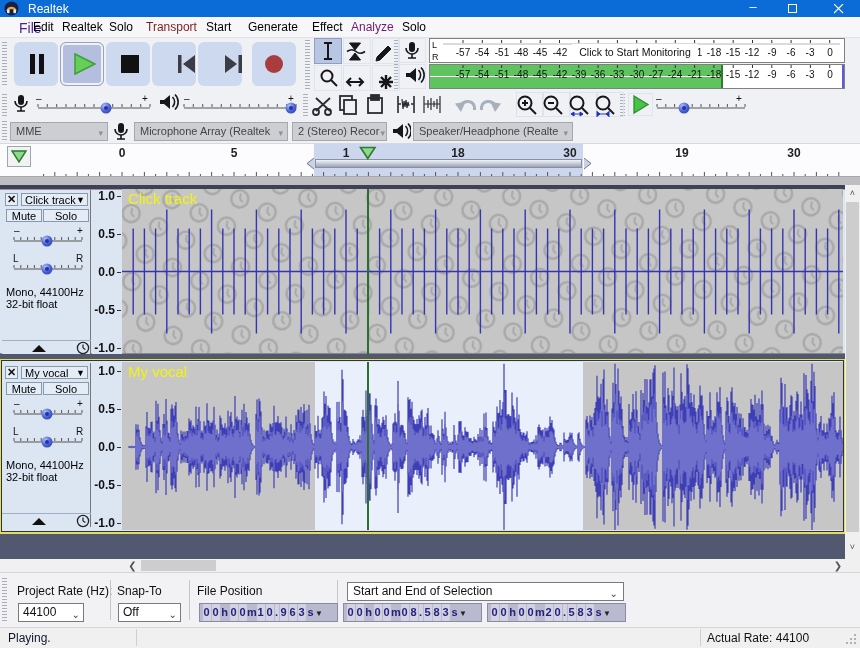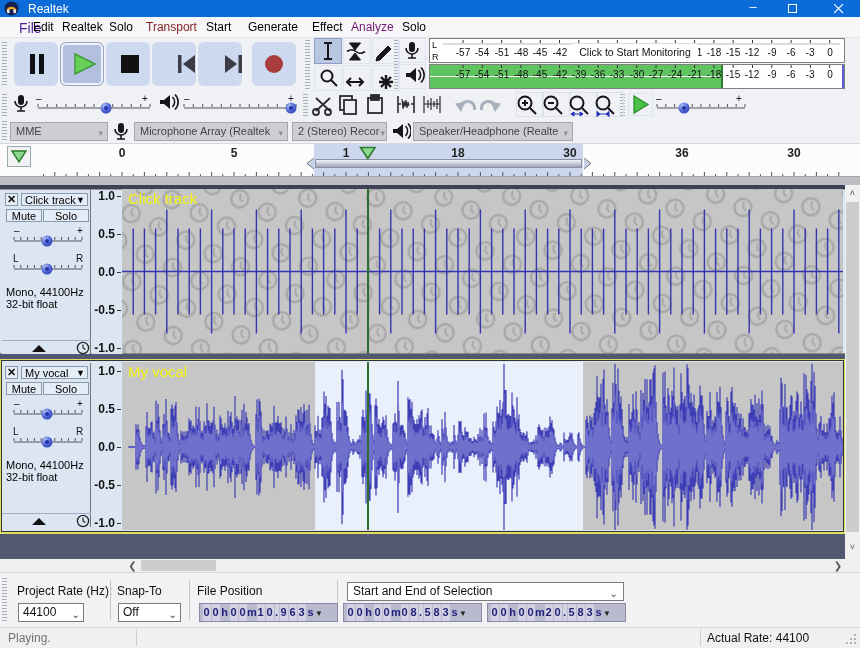--- a/index.html
+++ b/index.html
@@ -269,21 +269,21 @@
 <div class="abs" style="left:315px;top:159px;width:267px;height:9px;background:linear-gradient(#f2f4f8,#9aa2b5);border:1px solid #8890a2"></div>
 <svg class="abs" style="left:306px;top:158px" width="286" height="12">
  <path d="M8 0 L1 5.5 L8 11" fill="#c8d2e8" stroke="#777" stroke-width="1"></path>
  <path d="M278 0 L285 5.5 L278 11" fill="#c8d2e8" stroke="#777" stroke-width="1"></path>
 </svg>
 <div style="position:absolute;left:107px;top:146px;width:30px;text-align:center;font-size:12px;font-weight:bold;color:#222">0</div>
 <div style="position:absolute;left:219px;top:146px;width:30px;text-align:center;font-size:12px;font-weight:bold;color:#222">5</div>
 <div style="position:absolute;left:331px;top:146px;width:30px;text-align:center;font-size:12px;font-weight:bold;color:#222">1</div>
 <div style="position:absolute;left:443px;top:146px;width:30px;text-align:center;font-size:12px;font-weight:bold;color:#222">18</div>
 <div style="position:absolute;left:555px;top:146px;width:30px;text-align:center;font-size:12px;font-weight:bold;color:#222">30</div>
-<div style="position:absolute;left:667px;top:146px;width:30px;text-align:center;font-size:12px;font-weight:bold;color:#222">36</div>
+<div style="position:absolute;left:667px;top:146px;width:30px;text-align:center;font-size:12px;font-weight:bold;color:#222">19</div>
 <div style="position:absolute;left:779px;top:146px;width:30px;text-align:center;font-size:12px;font-weight:bold;color:#222">30</div>
 <svg class="abs" style="left:0;top:143px" width="860" height="34">
     <path d="M43.6 33v-2M54.8 33v-4M66.0 33v-2M77.2 33v-4M88.4 33v-2M99.6 33v-4M110.8 33v-2M122.0 33v-4M133.2 33v-2M144.4 33v-4M155.6 33v-2M166.8 33v-4M178.0 33v-2M189.2 33v-4M200.4 33v-2M211.6 33v-4M222.8 33v-2M234.0 33v-4M245.2 33v-2M256.4 33v-4M267.6 33v-2M278.8 33v-4M290.0 33v-2M301.2 33v-4M312.4 33v-2M323.6 33v-4M334.8 33v-2M346.0 33v-4M357.2 33v-2M368.4 33v-4M379.6 33v-2M390.8 33v-4M402.0 33v-2M413.2 33v-4M424.4 33v-2M435.6 33v-4M446.8 33v-2M458.0 33v-4M469.2 33v-2M480.4 33v-4M491.6 33v-2M502.8 33v-4M514.0 33v-2M525.2 33v-4M536.4 33v-2M547.6 33v-4M558.8 33v-2M570.0 33v-4M581.2 33v-2M592.4 33v-4M603.6 33v-2M614.8 33v-4M626.0 33v-2M637.2 33v-4M648.4 33v-2M659.6 33v-4M670.8 33v-2M682.0 33v-4M693.2 33v-2M704.4 33v-4M715.6 33v-2M726.8 33v-4M738.0 33v-2M749.2 33v-4M760.4 33v-2M771.6 33v-4M782.8 33v-2M794.0 33v-4M805.2 33v-2M816.4 33v-4M827.6 33v-2M838.8 33v-4" stroke="#555" stroke-width="1"></path>
   </svg>
 <svg class="abs" style="left:359px;top:146px" width="18" height="14">
     <path d="M1.5 1.5 H16 L8.8 12.5 Z" fill="#8fd98f" stroke="#2d7a2d" stroke-width="1.6"></path>
   </svg>
 
 <div class="abs" style="left:0;top:177px;width:860px;height:8px;background:#bdbdc2"></div>
 
@@ -436,21 +436,21 @@
 <div class="abs" style="left:189px;top:580px;width:1px;height:40px;background:#c5c5ca"></div>
 <div class="abs" style="left:337px;top:580px;width:1px;height:40px;background:#c5c5ca"></div>
 <div class="abs" style="left:18px;top:603px;width:66px;height:19px;background:#fff;border:1px solid #7a7a7e;font-size:12px;color:#111;line-height:17px;padding-left:4px">44100<span style="position:absolute;right:3px;top:2px;color:#444;font-size:10px">⌄</span></div>
 <div class="abs" style="left:118px;top:603px;width:63px;height:19px;background:#fff;border:1px solid #7a7a7e;font-size:12px;color:#111;line-height:17px;padding-left:4px">Off<span style="position:absolute;right:3px;top:2px;color:#444;font-size:10px">⌄</span></div>
 <div style="position:absolute;left:199px;top:603px;width:139px;height:19px;background:#b9b9d0;border:1px solid #8b8ba6;color:#23237d;font-size:11px;font-weight:bold;line-height:17px;white-space:nowrap;padding-left:2px"><span style="display:inline-block;width:8px;text-align:center;background:#d2d2e2;margin:0 0.5px;border-radius:1px">0</span><span style="display:inline-block;width:8px;text-align:center;background:#d2d2e2;margin:0 0.5px;border-radius:1px">0</span><span style="display:inline-block;width:9px;text-align:center">h</span><span style="display:inline-block;width:8px;text-align:center;background:#d2d2e2;margin:0 0.5px;border-radius:1px">0</span><span style="display:inline-block;width:8px;text-align:center;background:#d2d2e2;margin:0 0.5px;border-radius:1px">0</span><span style="display:inline-block;width:9px;text-align:center">m</span><span style="display:inline-block;width:8px;text-align:center;background:#d2d2e2;margin:0 0.5px;border-radius:1px">1</span><span style="display:inline-block;width:8px;text-align:center;background:#d2d2e2;margin:0 0.5px;border-radius:1px">0</span><span style="display:inline-block;width:4px;text-align:center;background:#d2d2e2;margin:0 0.5px">.</span><span style="display:inline-block;width:8px;text-align:center;background:#d2d2e2;margin:0 0.5px;border-radius:1px">9</span><span style="display:inline-block;width:8px;text-align:center;background:#d2d2e2;margin:0 0.5px;border-radius:1px">6</span><span style="display:inline-block;width:8px;text-align:center;background:#d2d2e2;margin:0 0.5px;border-radius:1px">3</span><span style="display:inline-block;width:9px;text-align:center">s</span><span style="display:inline-block;width:8px;text-align:center;color:#222;font-size:8px">▼</span></div>
 <div class="abs" style="left:347px;top:582px;width:277px;height:19px;background:#fff;border:1px solid #7a7a7e;font-size:12px;color:#111;line-height:17px;padding-left:5px">Start and End of Selection<span style="position:absolute;right:5px;top:2px;color:#444;font-size:10px">⌄</span></div>
 <div style="position:absolute;left:343px;top:603px;width:139px;height:19px;background:#b9b9d0;border:1px solid #8b8ba6;color:#23237d;font-size:11px;font-weight:bold;line-height:17px;white-space:nowrap;padding-left:2px"><span style="display:inline-block;width:8px;text-align:center;background:#d2d2e2;margin:0 0.5px;border-radius:1px">0</span><span style="display:inline-block;width:8px;text-align:center;background:#d2d2e2;margin:0 0.5px;border-radius:1px">0</span><span style="display:inline-block;width:9px;text-align:center">h</span><span style="display:inline-block;width:8px;text-align:center;background:#d2d2e2;margin:0 0.5px;border-radius:1px">0</span><span style="display:inline-block;width:8px;text-align:center;background:#d2d2e2;margin:0 0.5px;border-radius:1px">0</span><span style="display:inline-block;width:9px;text-align:center">m</span><span style="display:inline-block;width:8px;text-align:center;background:#d2d2e2;margin:0 0.5px;border-radius:1px">0</span><span style="display:inline-block;width:8px;text-align:center;background:#d2d2e2;margin:0 0.5px;border-radius:1px">8</span><span style="display:inline-block;width:4px;text-align:center;background:#d2d2e2;margin:0 0.5px">.</span><span style="display:inline-block;width:8px;text-align:center;background:#d2d2e2;margin:0 0.5px;border-radius:1px">5</span><span style="display:inline-block;width:8px;text-align:center;background:#d2d2e2;margin:0 0.5px;border-radius:1px">8</span><span style="display:inline-block;width:8px;text-align:center;background:#d2d2e2;margin:0 0.5px;border-radius:1px">3</span><span style="display:inline-block;width:9px;text-align:center">s</span><span style="display:inline-block;width:8px;text-align:center;color:#222;font-size:8px">▼</span></div>
 <div style="position:absolute;left:487px;top:603px;width:139px;height:19px;background:#b9b9d0;border:1px solid #8b8ba6;color:#23237d;font-size:11px;font-weight:bold;line-height:17px;white-space:nowrap;padding-left:2px"><span style="display:inline-block;width:8px;text-align:center;background:#d2d2e2;margin:0 0.5px;border-radius:1px">0</span><span style="display:inline-block;width:8px;text-align:center;background:#d2d2e2;margin:0 0.5px;border-radius:1px">0</span><span style="display:inline-block;width:9px;text-align:center">h</span><span style="display:inline-block;width:8px;text-align:center;background:#d2d2e2;margin:0 0.5px;border-radius:1px">0</span><span style="display:inline-block;width:8px;text-align:center;background:#d2d2e2;margin:0 0.5px;border-radius:1px">0</span><span style="display:inline-block;width:9px;text-align:center">m</span><span style="display:inline-block;width:8px;text-align:center;background:#d2d2e2;margin:0 0.5px;border-radius:1px">2</span><span style="display:inline-block;width:8px;text-align:center;background:#d2d2e2;margin:0 0.5px;border-radius:1px">0</span><span style="display:inline-block;width:4px;text-align:center;background:#d2d2e2;margin:0 0.5px">.</span><span style="display:inline-block;width:8px;text-align:center;background:#d2d2e2;margin:0 0.5px;border-radius:1px">5</span><span style="display:inline-block;width:8px;text-align:center;background:#d2d2e2;margin:0 0.5px;border-radius:1px">8</span><span style="display:inline-block;width:8px;text-align:center;background:#d2d2e2;margin:0 0.5px;border-radius:1px">3</span><span style="display:inline-block;width:9px;text-align:center">s</span><span style="display:inline-block;width:8px;text-align:center;color:#222;font-size:8px">▼</span></div>
 
 <div class="abs" style="left:0;top:627px;width:860px;height:21px;background:#f0f0f0;border-top:1px solid #d5d5da"></div>
-<div class="abs" style="left:8px;top:631px;font-size:12px;color:#737373">Playing.</div>
+<div class="abs" style="left:8px;top:631px;font-size:12px;color:#0f172a">Playing.</div>
 <div class="abs" style="left:136px;top:629px;width:1px;height:17px;background:#cfcfcf"></div>
 <div class="abs" style="left:700px;top:629px;width:1px;height:17px;background:#cfcfcf"></div>
 <div class="abs" style="left:707px;top:631px;font-size:12px;color:#111">Actual Rate: 44100</div>
 <svg class="abs" style="left:846px;top:634px" width="12" height="12">
     <g fill="#b0b0b5">
       <rect x="8" y="0" width="2" height="2"></rect>
       <rect x="4" y="4" width="2" height="2"></rect>
       <rect x="8" y="4" width="2" height="2"></rect>
       <rect x="0" y="8" width="2" height="2"></rect>
       <rect x="4" y="8" width="2" height="2"></rect>

